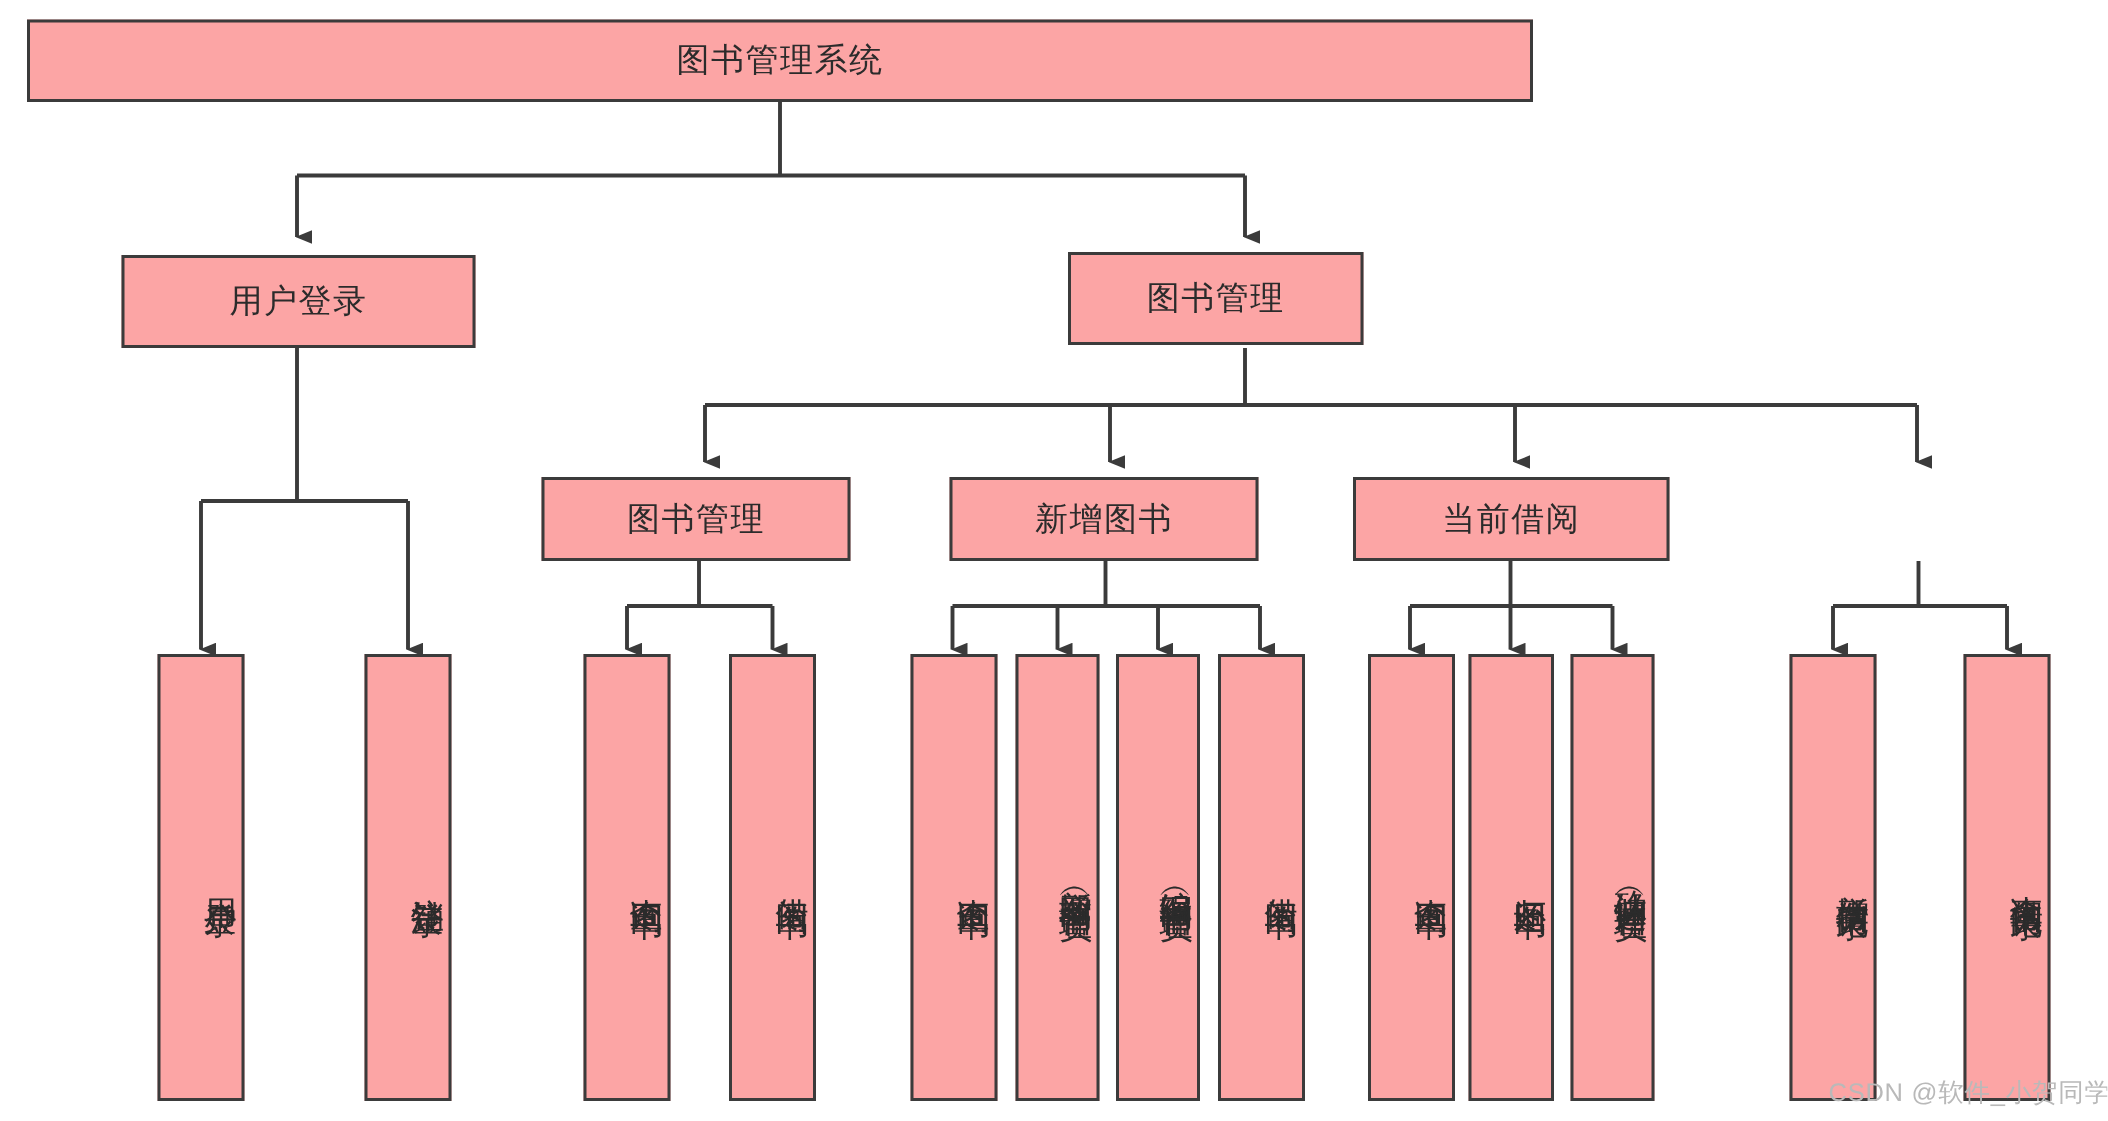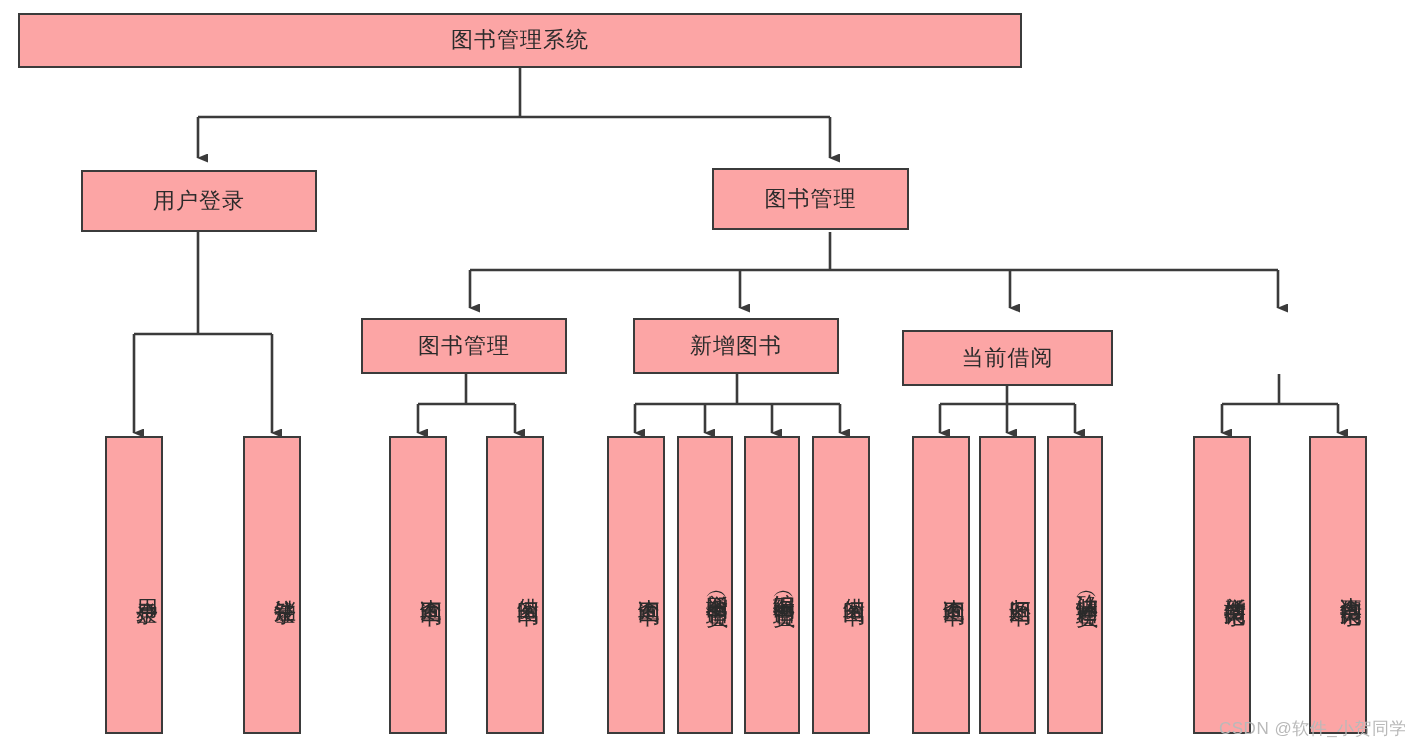--- a/index.html
+++ b/index.html
@@ -121,21 +121,21 @@
     </g>
   </svg>
 
   <div class="node node-h" style="left:18px; top:13px; width:1004px; height:55px;">图书管理系统</div>
 
   <div class="node node-h" style="left:81px; top:170px; width:236px; height:62px;">用户登录</div>
   <div class="node node-h" style="left:712px; top:168px; width:197px; height:62px;">图书管理</div>
 
   <div class="node node-h" style="left:361px; top:318px; width:206px; height:56px;">图书管理</div>
   <div class="node node-h" style="left:633px; top:318px; width:206px; height:56px;">新增图书</div>
-  <div class="node node-h" style="left:902px; top:330px; width:211px; height:56px;">当前借阅</div>
+  <div class="node node-h" style="left:902px; top:318px; width:211px; height:56px;">当前借阅</div>
 
   <div class="node node-v" style="left:105px; top:436px; width:58px; height:298px;">
     <span class="vlabel">用户登录</span>
   </div>
   <div class="node node-v" style="left:243px; top:436px; width:58px; height:298px;">
     <span class="vlabel">注销登录</span>
   </div>
 
   <div class="node node-v" style="left:389px; top:436px; width:58px; height:298px;">
     <span class="vlabel">查询图书</span>

